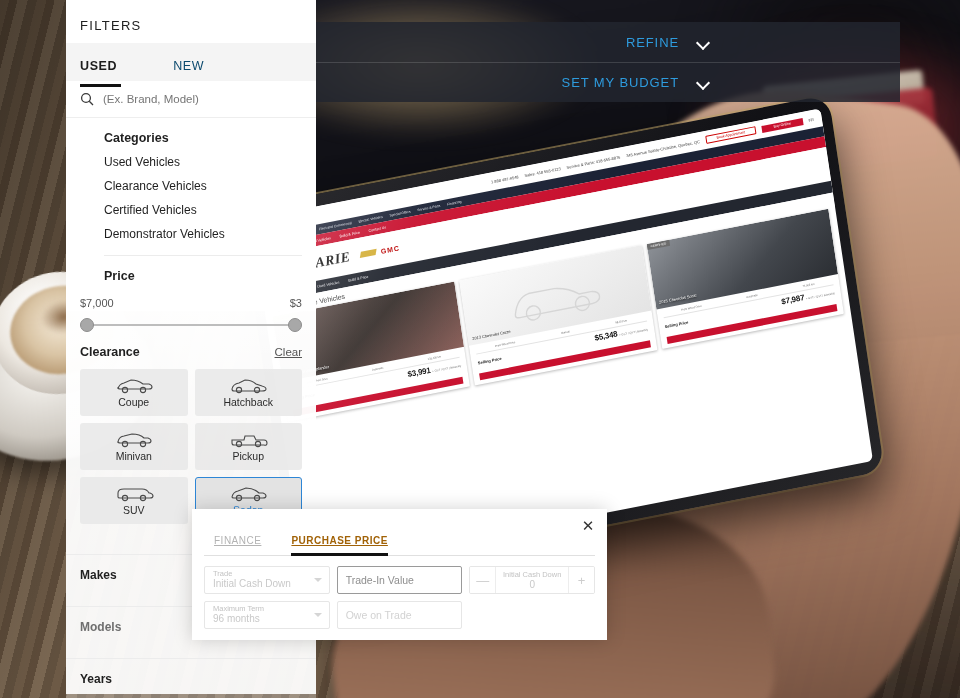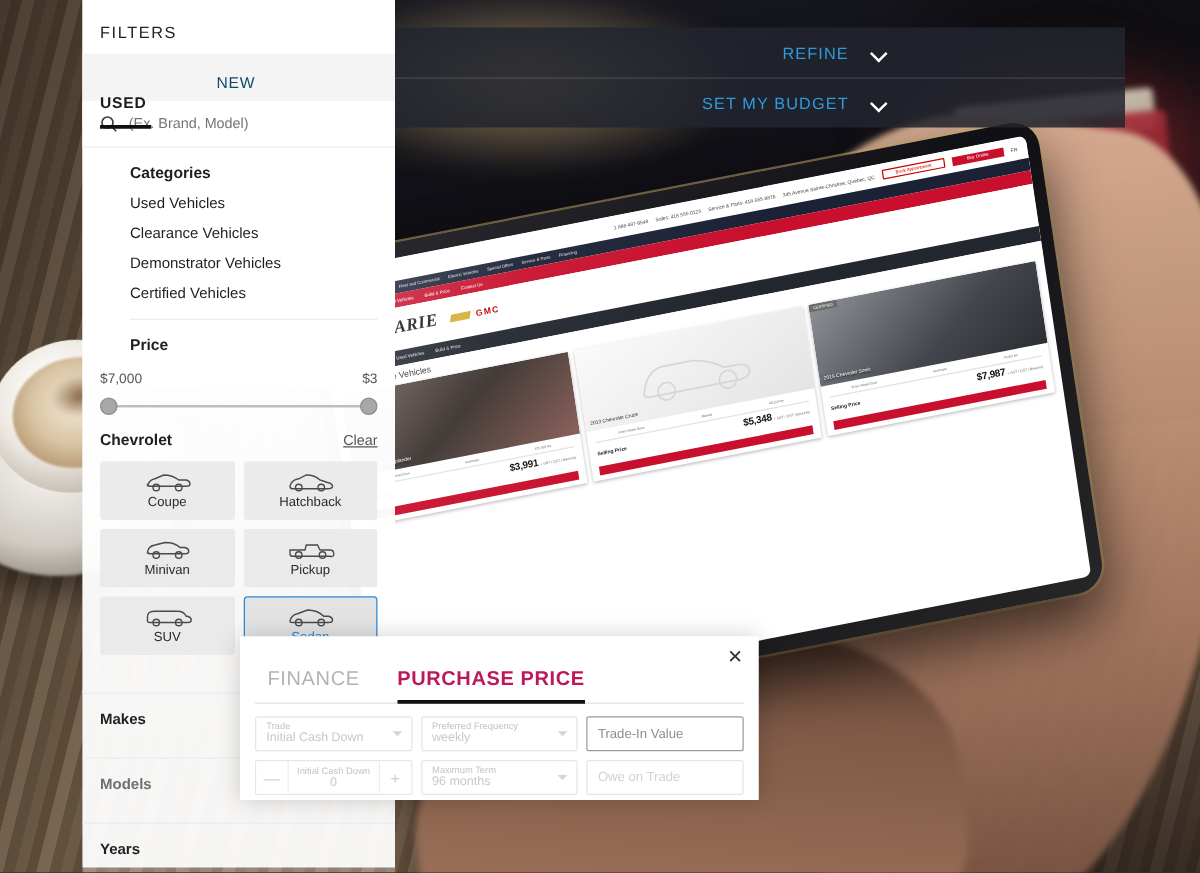--- a/index.html
+++ b/index.html
@@ -203,21 +203,21 @@
     background: linear-gradient(180deg, rgba(255,255,255,.88) 0%, rgba(255,255,255,.62) 22%, rgba(255,255,255,.40) 50%, rgba(255,255,255,.28) 100%);
   }
   .filters-content { position: relative; z-index: 2; }
 
   .f-title {
     font-size: 13px; letter-spacing: 1.3px; color: #222; padding: 18px 0 0 14px;
   }
   .f-tabs { display:flex; padding: 16px 0 0 14px; gap: 56px; background: #f4f4f4; margin-top: 10px; }
   .f-tabs-bg { background:#f4f4f4; height: 38px; }
   .f-tab { font-size: 12.5px; letter-spacing: .6px; color: #0c4a6e; padding-bottom: 10px; position: relative; }
-  .f-tab.active { color: #1c1c1c; font-weight: bold; margin-top: 16px; }
+  .f-tab.active { color: #1c1c1c; font-weight: bold; }
   .f-tab.active::after {
     content:""; position:absolute; left:0; right:-4px; bottom: -4px; height: 3px; background:#111;
   }
   .f-search {
     display:flex; align-items:center; gap: 9px; padding: 11px 14px; background:#fff;
     border-bottom: 1px solid #eee;
   }
   .f-search input {
     border:0; outline:0; font-size: 11.5px; color:#9d9d9d; font-family:"Liberation Sans", sans-serif;
     background: transparent; width: 180px;
@@ -274,22 +274,22 @@
   #finance {
     position:absolute; left: 192px; top: 509px; width: 415px; height: 131px;
     background: #ffffff; z-index: 25;
     box-shadow: 0 0 18px rgba(0,0,0,.18);
   }
   .fin-close {
     position:absolute; right: 12px; top: 10px; width: 14px; height: 14px; color: #333;
     font-size: 15px; line-height: 14px; text-align:center; font-family:"Liberation Sans", sans-serif;
   }
   .fin-tabs { display:flex; gap: 30px; padding: 26px 0 0 22px; position: relative; }
-  .fin-tab { font-size: 16px; letter-spacing: .5px; color:#b3b3b3; padding-bottom: 9px; position:relative; }
-  .fin-tab.active { color:#be185d; font-weight:600; }
+  .fin-tab { font-size: 10px; letter-spacing: .5px; color:#b3b3b3; padding-bottom: 9px; position:relative;text-decoration:underline; }
+  .fin-tab.active { color:#a16207; font-weight:600; }
   .fin-tab.active::after { content:""; position:absolute; left:0; right:0; bottom:-1px; height: 2.6px; background:#111; }
   .fin-tabline { height:1px; background:#e0e0e0; margin: 0 12px; }
   .fin-fields { display:grid; grid-template-columns: 1fr 1fr 1fr; gap: 7px; padding: 10px 12px 0; }
   .fin-f {
     height: 28px; border: 1px solid #e6e6e6; border-radius: 2px; position: relative;
     display:flex; flex-direction:column; justify-content:center; padding: 0 8px;
     background:#fff;
   }
   .fin-f.focus { border-color: #9a9a9a; }
   .fin-lbl { font-size: 7.5px; color:#c3c3c3; line-height: 1.25; }
@@ -492,43 +492,43 @@
         <circle cx="6" cy="6" r="4.4" fill="none" stroke="#3a3a3a" stroke-width="1.3"></circle>
         <line x1="9.3" y1="9.3" x2="13" y2="13" stroke="#3a3a3a" stroke-width="1.3"></line>
       </svg>
       <input type="text" placeholder="(Ex. Brand, Model)" style="">
     </div>
 
     <div class="f-section">
       <div class="f-sec-title">Categories</div>
       <div class="f-cat">Used Vehicles</div>
       <div class="f-cat">Clearance Vehicles</div>
+      <div class="f-cat">Certified Vehicles</div>
       <div class="f-cat">Demonstrator Vehicles</div>
-      <div class="f-cat">Certified Vehicles</div>
       <div class="f-hr"></div>
     </div>
 
     <div>
       <div class="f-section">
         <div class="f-sec-title">Price</div>
       </div>
       <div class="f-slider-row">
         <span>$7,000</span>
         <span>$3</span>
       </div>
       <div class="f-track">
         <div class="f-track-line"></div>
         <div class="f-knob" style="left:0"></div>
         <div class="f-knob" style="right:0"></div>
       </div>
     </div>
 
     <div>
       <div class="f-body-head">
-        <span class="f-sec-title">Chevrolet</span>
+        <span class="f-sec-title">Clearance</span>
         <span class="f-clear">Clear</span>
       </div>
       <div class="f-grid">
 
         <div class="f-tile">
           <svg width="40" height="17" viewBox="0 0 40 17">
             <path d="M4 12 q1-5 6-6 l7-3 q7 0 12 4 h6 q3 1 3 3 t-3 2 H6 q-2 0-2-2z" fill="none" stroke="#4a4a4a" stroke-width="1.1"></path>
             <circle cx="11" cy="13" r="2.6" fill="none" stroke="#4a4a4a" stroke-width="1.1"></circle>
             <circle cx="29" cy="13" r="2.6" fill="none" stroke="#4a4a4a" stroke-width="1.1"></circle>
           </svg>
@@ -616,25 +616,20 @@
   <div class="fin-tabline"></div>
 
   <div class="fin-fields">
 
     <div class="fin-f">
       <span class="fin-lbl">Trade</span>
       <span class="fin-val">Initial Cash Down</span>
       <span class="fin-caret"></span>
     </div>
 
-    <div class="fin-f">
-      <span class="fin-lbl">Preferred  Frequency</span>
-      <span class="fin-val">weekly</span>
-      <span class="fin-caret"></span>
-    </div>
 
     <div class="fin-f focus">
       <span class="fin-ph">Trade-In Value</span>
     </div>
 
     <div class="fin-stepper">
       <div class="fin-step-btn l">—</div>
       <div class="fin-step-mid">
         <span class="fin-step-lbl">Initial Cash Down</span>
         <span class="fin-step-val">0</span>

